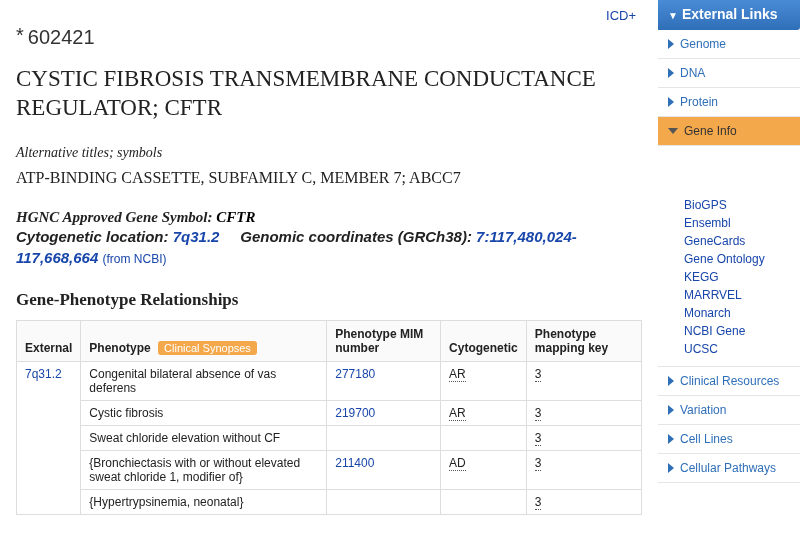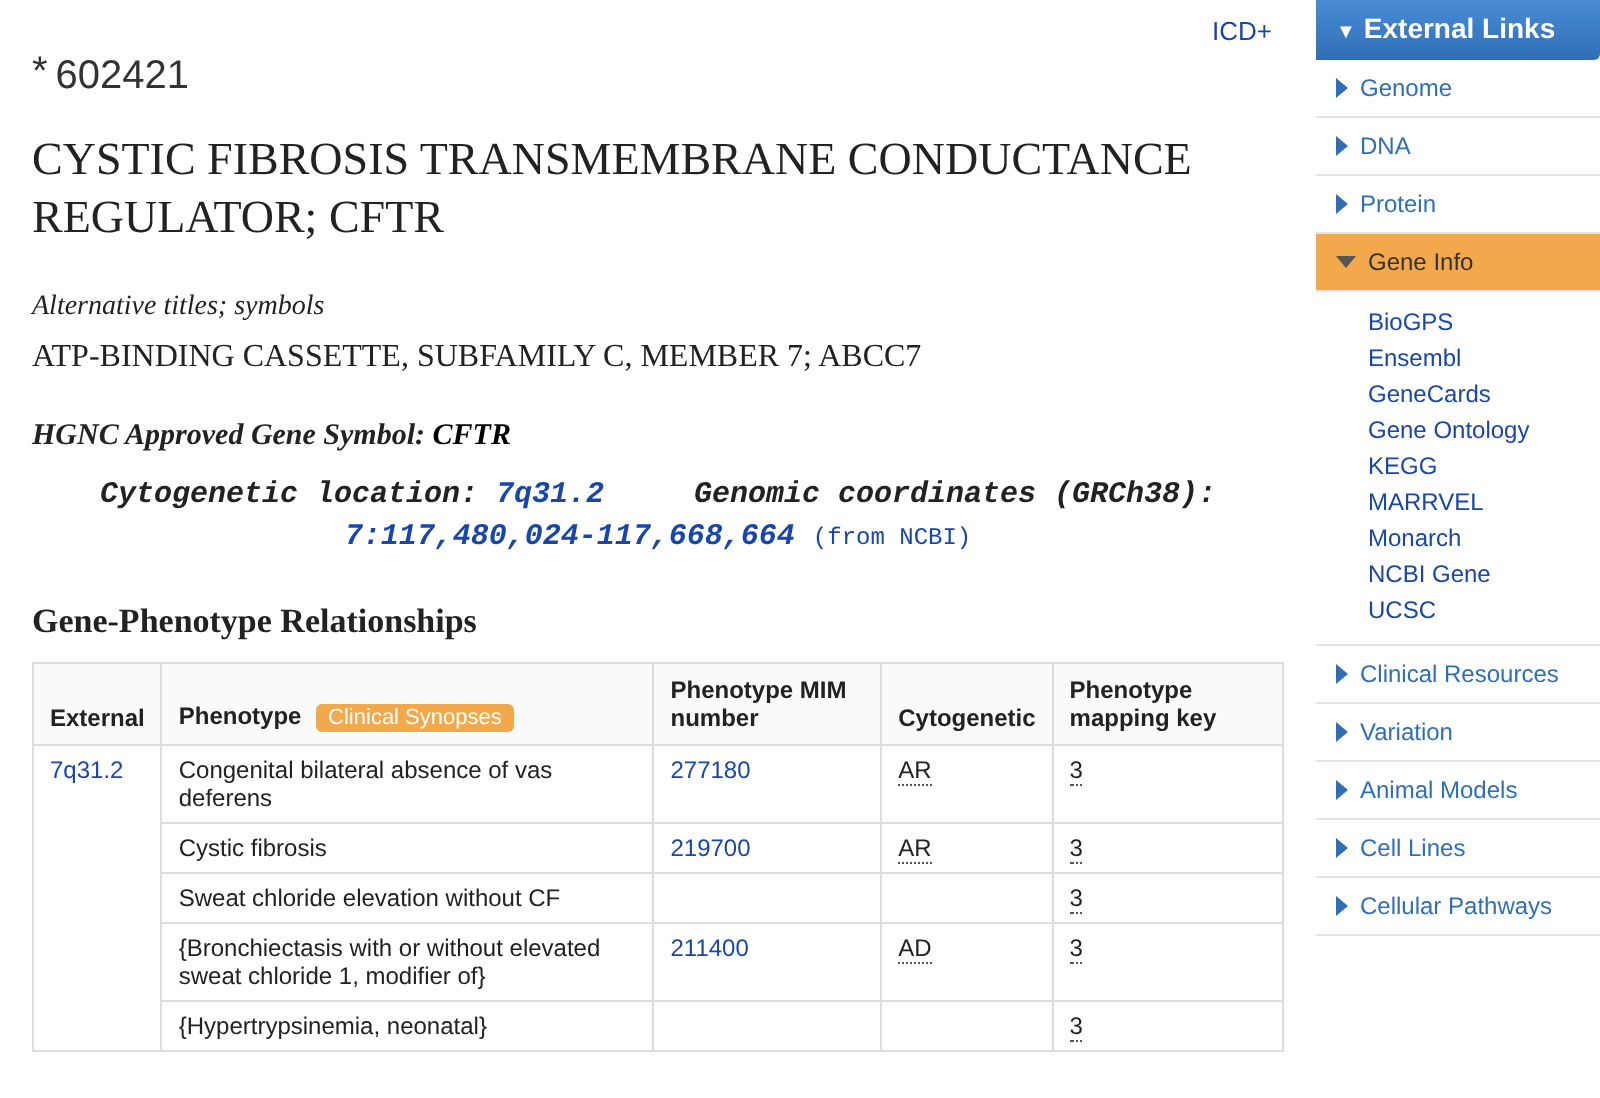--- a/index.html
+++ b/index.html
@@ -9,38 +9,38 @@
   .sidebar { width: 142px; font-family: "Lucida Grande", Arial, sans-serif; font-size: 12px; }
   .top-link { text-align: right; padding-right: 6px; }
   .top-link a { color: #1846aa; text-decoration: none; font-family: "Lucida Grande", Arial, sans-serif; font-size: 13px; }
   .mim-num { font-family: "Lucida Grande", Arial, sans-serif; font-size: 20px; color: #333; margin-top: 2px; }
   .mim-num .ast { font-size: 20px; position: relative; top: -2px; margin-right: 4px; }
   h1.title { font-family: Georgia, serif; font-weight: normal; font-size: 23px; line-height: 1.25; margin-top: 16px; color: #222; }
   .alt-head { font-style: italic; font-family: Georgia, serif; font-size: 14px; margin-top: 22px; }
   .alt-body { font-family: Georgia, serif; font-size: 16px; margin-top: 8px; }
   .hgnc { font-style: italic; font-weight: bold; font-family: Georgia, serif; font-size: 15px; margin-top: 22px; }
   .hgnc a { color: #000000; text-decoration: none; }
-  .loc-line { font-style: italic; font-weight: bold; font-family: Liberation Mono, monospace; font-size: 15px; margin-top: 10px; line-height: 1.4; text-align: center; }
+  .loc-line { font-style: italic; font-weight: bold; font-family: Liberation Sans, sans-serif; font-size: 15px; line-height: 1.4; }
   .loc-line a { color: #1846aa; text-decoration: none; }
   .loc-line .src { font-weight: normal; font-style: normal; font-size: 12px; color: #1846aa; }
   h2.section { font-family: Georgia, serif; font-weight: bold; font-size: 17px; margin-top: 22px; margin-bottom: 10px; }
   table.pheno { width: 100%; border-collapse: collapse; font-family: "Lucida Grande", Arial, sans-serif; font-size: 12px; }
   table.pheno th { text-align: left; font-weight: bold; padding: 6px 8px; border: 1px solid #ddd; vertical-align: bottom; background: #fafafa; }
   table.pheno td { padding: 5px 8px; border: 1px solid #ddd; vertical-align: top; }
   table.pheno a { color: #1846aa; text-decoration: none; }
   .dotted { border-bottom: 1px dotted #555; cursor: help; }
   .badge { display: inline-block; background: #f4a84c; color: #fff; font-size: 11px; padding: 1px 6px; border-radius: 3px; margin-left: 4px; font-weight: normal; }
   
   .side-head { background: linear-gradient(#4a8bd6, #2f6fb8); color: #fff; padding: 6px 10px 8px 10px; font-weight: bold; font-size: 14px; border-radius: 0 0 3px 0; }
   .side-head .tri { font-size: 10px; margin-right: 4px; }
   .side-item { border-bottom: 1px solid #e5e5e5; padding: 7px 10px; color: #2f6fb8; cursor: pointer; }
   .side-item.expanded { background: #f4a84c; color: #333; }
   .side-item .tri { display: inline-block; width: 0; height: 0; border-top: 5px solid transparent; border-bottom: 5px solid transparent; border-left: 6px solid #2f6fb8; margin-right: 6px; position: relative; top: 1px; }
   .side-item.expanded .tri { border-left: 5px solid transparent; border-right: 5px solid transparent; border-top: 6px solid #555; border-bottom: none; top: -1px; }
-  .sublist { padding: 6px 0 8px 26px; border-bottom: 1px solid #e5e5e5; }
+  .sublist { padding: 6px 0 8px 26px; border-bottom: 1px solid #e5e5e5; margin-top: 44px; }
   .sublist a { display: block; color: #1846aa; text-decoration: none; font-size: 12px; line-height: 1.5; }
 </style>
 </head>
 <body>
 
 <div class="container">
   <div class="main">
     <div class="top-link">
       <a href="#">ICD+</a>
     </div>
@@ -127,18 +127,17 @@
           <a href="#">GeneCards</a>
           <a href="#">Gene Ontology</a>
           <a href="#">KEGG</a>
           <a href="#">MARRVEL</a>
           <a href="#">Monarch</a>
           <a href="#">NCBI Gene</a>
           <a href="#">UCSC</a>
         </div>
         <div class="side-item"><span class="tri"></span><span>Clinical Resources</span></div>
         <div class="side-item"><span class="tri"></span><span>Variation</span></div>
-        <div class="side-item"><span class="tri"></span><span>Animal Models</span></div>
         <div class="side-item"><span class="tri"></span><span>Cell Lines</span></div>
         <div class="side-item"><span class="tri"></span><span>Cellular Pathways</span></div>
       </div>
   </div>
 </div>
 
 </body></html>

